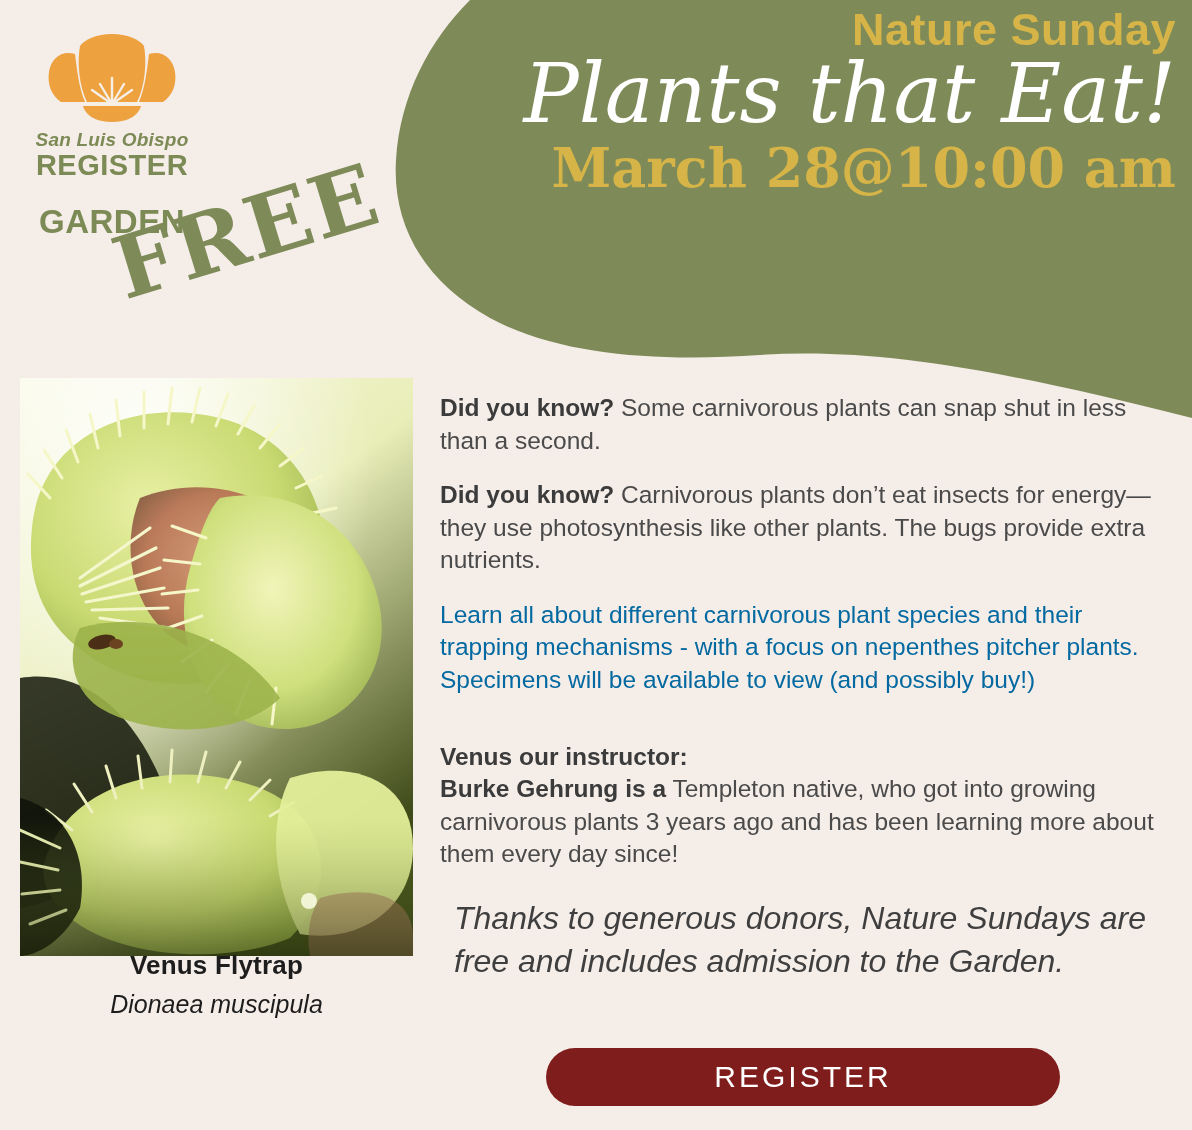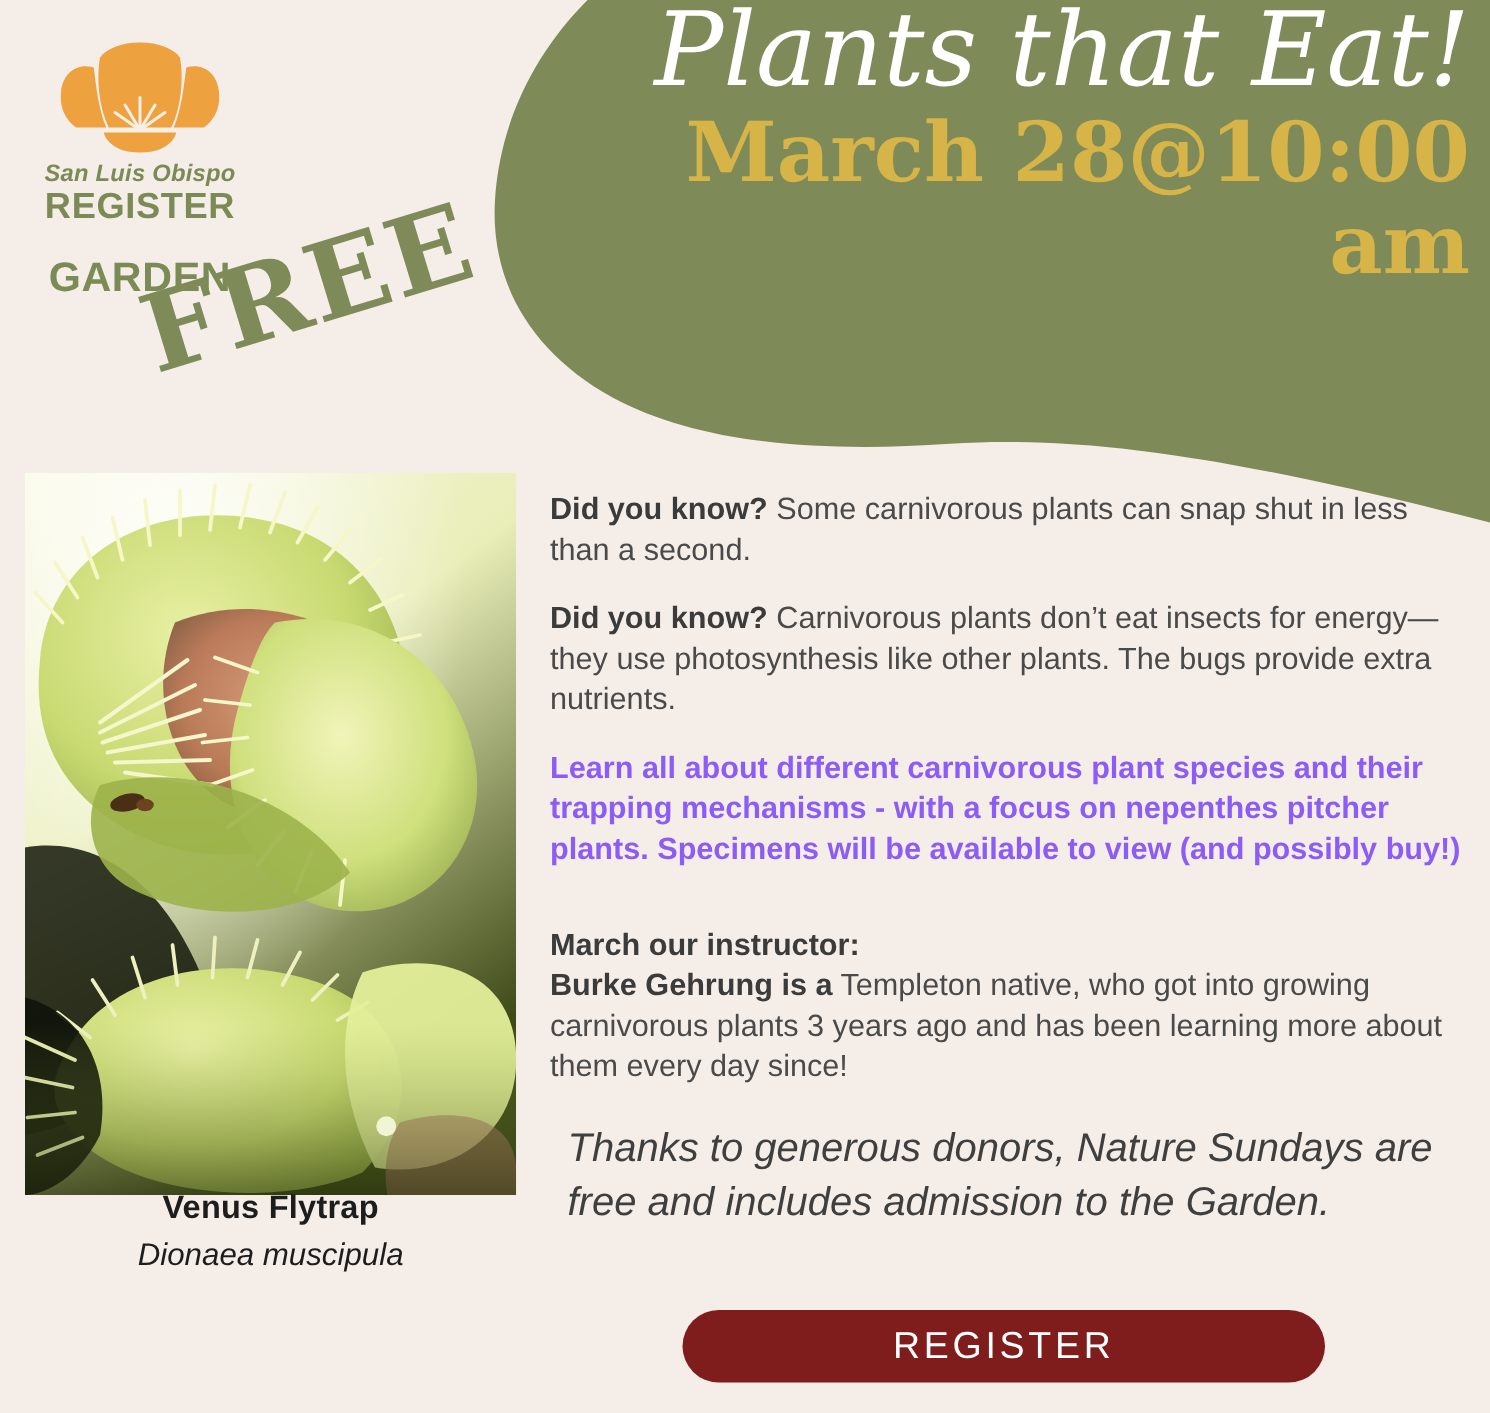--- a/index.html
+++ b/index.html
@@ -50,37 +50,37 @@
     letter-spacing:.5px;line-height:1.05;margin-top:6px;
   }
   .hdr .title{
     font-family:"DejaVu Serif", serif;
     font-style:italic;font-weight:normal;
     font-size:82px;color:#ffffff;line-height:1.05;
     margin-top:-2px;letter-spacing:0px;
   }
   .hdr .when{
     font-family:"DejaVu Serif", serif;
-    font-weight:bold;font-size:66px;color:#d6b447;
+    font-weight:bold;font-size:54px;color:#d6b447;
     line-height:1.1;margin-top:2px;letter-spacing:0px;text-align:right;
   }
 
   
   .photo-box{position:absolute;left:20px;top:378px;width:393px;height:578px;overflow:hidden;}
   .photo-box svg{display:block;}
 
   .caption-common{position:absolute;left:20px;width:393px;text-align:center;color:#1d1d1d;}
   .cap-title{top:950px;font-size:26px;font-weight:bold;letter-spacing:.2px;}
   .cap-sci{top:990px;font-size:25px;font-style:italic;}
 
   
   .body{position:absolute;left:440px;top:392px;width:730px;color:#4a4a4a;font-size:24.5px;line-height:1.33;}
   .body p{margin:0 0 22px 0;}
   .body b{color:#3b3b3b;font-weight:bold;}
-  .p-learn{font-weight:bold;color:#8b5cf6;margin-bottom:44px !important;}
+  .p-learn{font-weight:normal;color:#0369a1;margin-bottom:44px !important;}
   .p-instr{margin-bottom:26px !important;}
   .p-thanks{
     text-align:left;font-style:italic;font-weight:normal;color:#3f3f3f;
     font-size:32px;line-height:1.35;margin:0 !important;
     padding:0 14px;
   }
 
   
   .register{
     position:absolute;left:546px;top:1048px;width:514px;height:58px;
@@ -123,20 +123,21 @@
       <path d="M44,82 L106,82" stroke="#f7efe6" stroke-width="3" stroke-linecap="round"></path>
     </svg>
     <div class="logo-line1">San Luis Obispo</div>
     <div class="logo-line2">REGISTER</div>
     <div class="logo-line3">GARDEN</div>
   </div>
 
   <div class="free">FREE</div>
 
   <div class="hdr">
+    <div class="kicker">Nature Sunday</div>
     <div class="title">Plants that Eat!</div>
     <div class="when">March 28@10:00 am</div>
   </div>
 
   <div class="photo-box">
     <svg width="393" height="578" viewBox="0 0 393 578" xmlns="http://www.w3.org/2000/svg" aria-hidden="true">
       <defs>
         <linearGradient id="bg" x1="0" y1="0" x2="0.5" y2="1">
           <stop offset="0" stop-color="#f8f8e2"></stop>
           <stop offset="0.45" stop-color="#e9eeb8"></stop>
@@ -265,21 +266,21 @@
       <b>Did you know?</b><span> Some carnivorous plants can snap shut in less than a second.</span>
     </p>
 
     <p>
       <b>Did you know?</b><span> Carnivorous plants don’t eat insects for energy—they use photosynthesis like other plants. The bugs provide extra nutrients.</span>
     </p>
 
     <p class="p-learn">Learn all about different carnivorous plant species and their trapping mechanisms - with a focus on nepenthes pitcher plants.  Specimens will be available to view (and possibly buy!)</p>
 
     <p class="p-instr">
-      <b>March our instructor:</b><br>
+      <b>Venus our instructor:</b><br>
       <b>Burke Gehrung is a</b><span>  Templeton native, who got into growing carnivorous plants 3 years ago and has been learning more about them every day since!</span>
     </p>
 
     <p class="p-thanks">Thanks to generous donors, Nature Sundays are free and includes admission to the Garden.</p>
   </div>
 
   <button class="register">REGISTER</button>
 
 </div>
 

